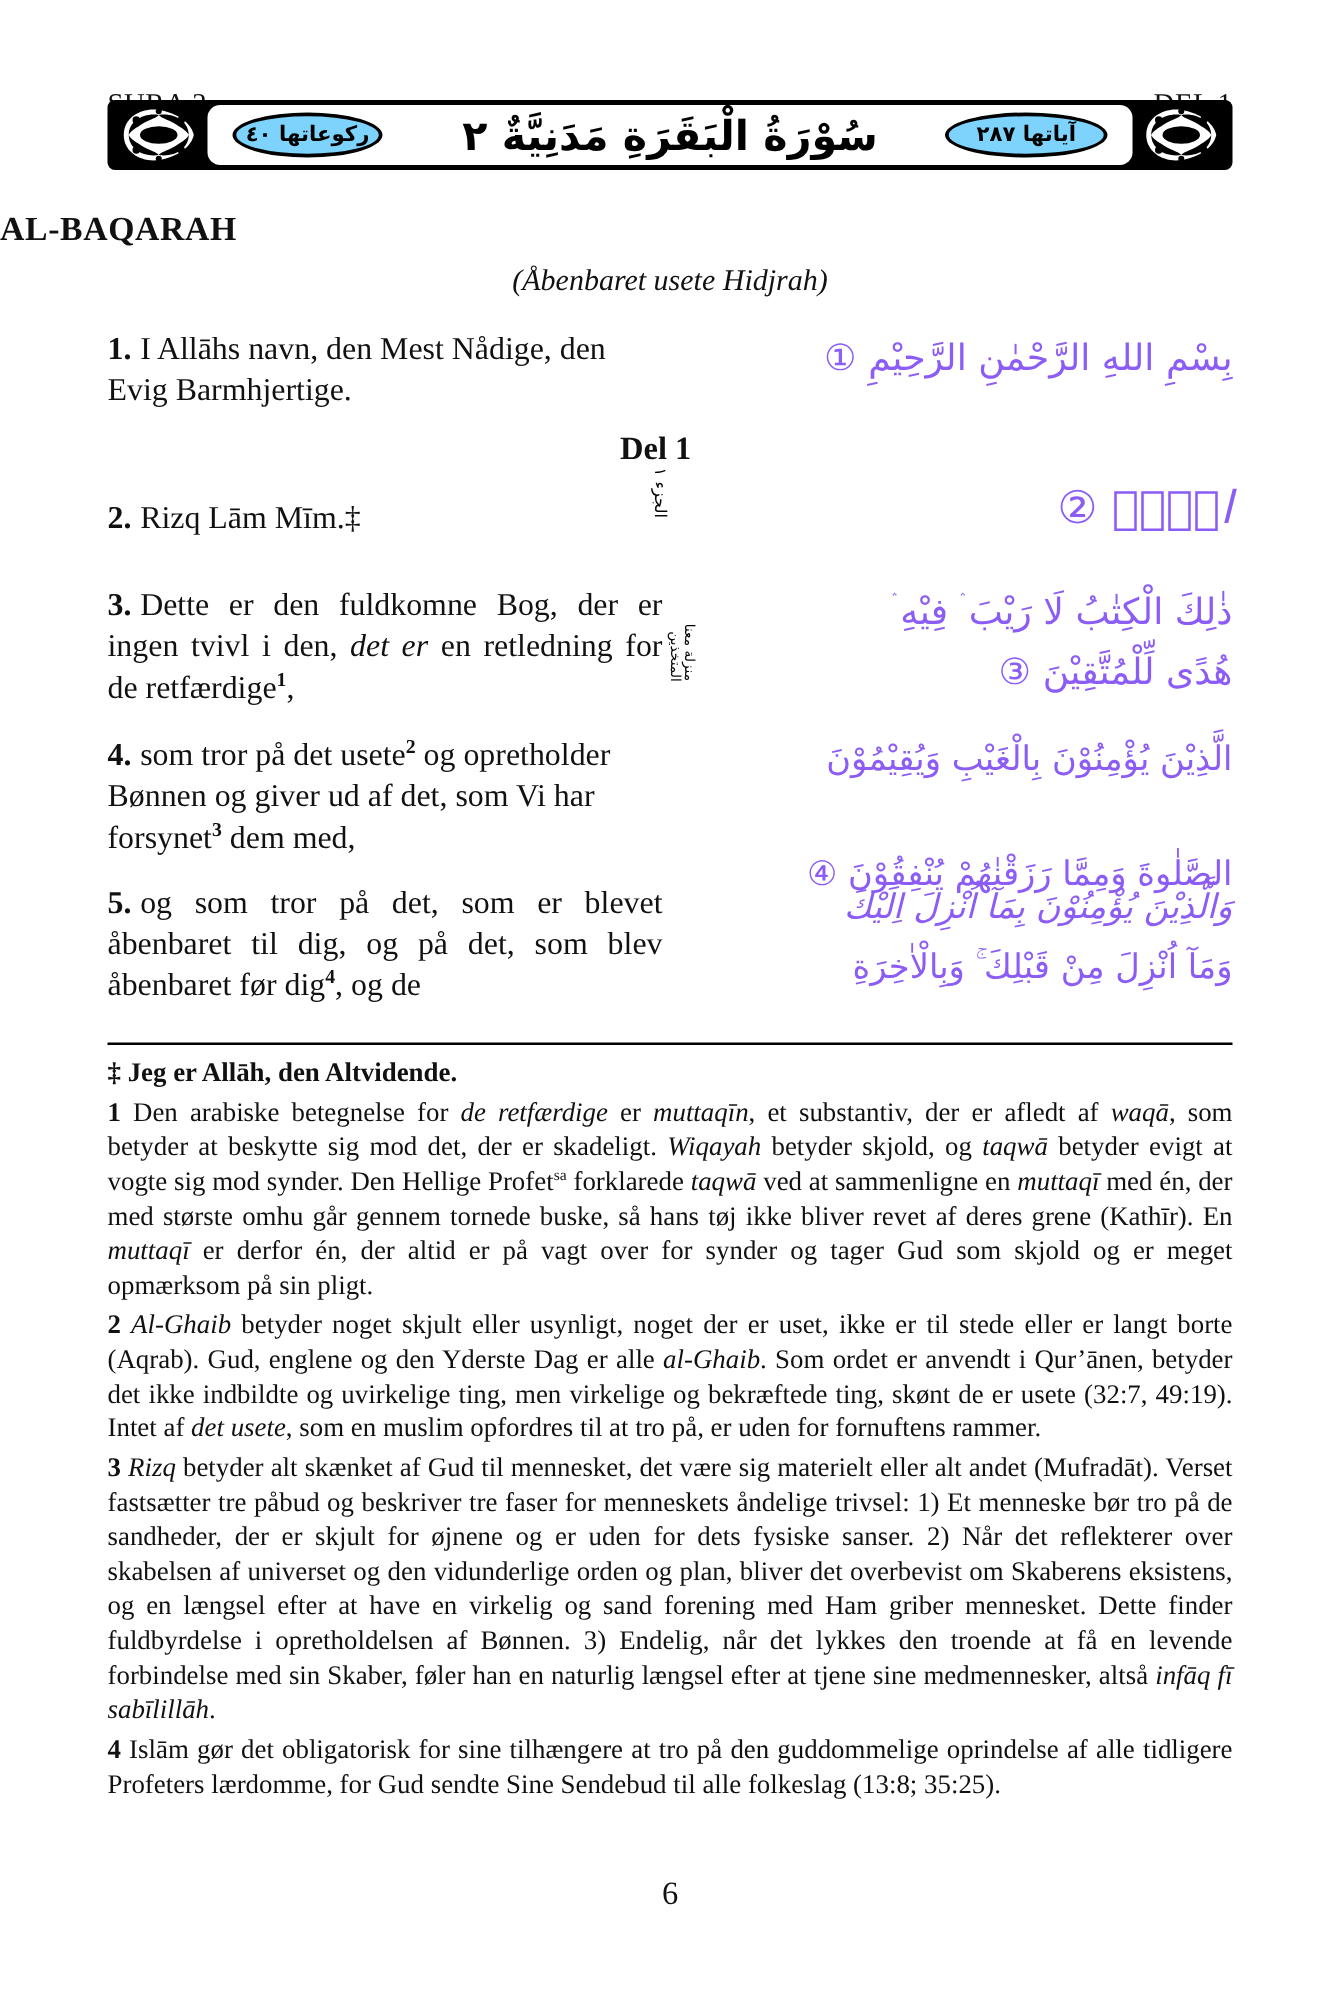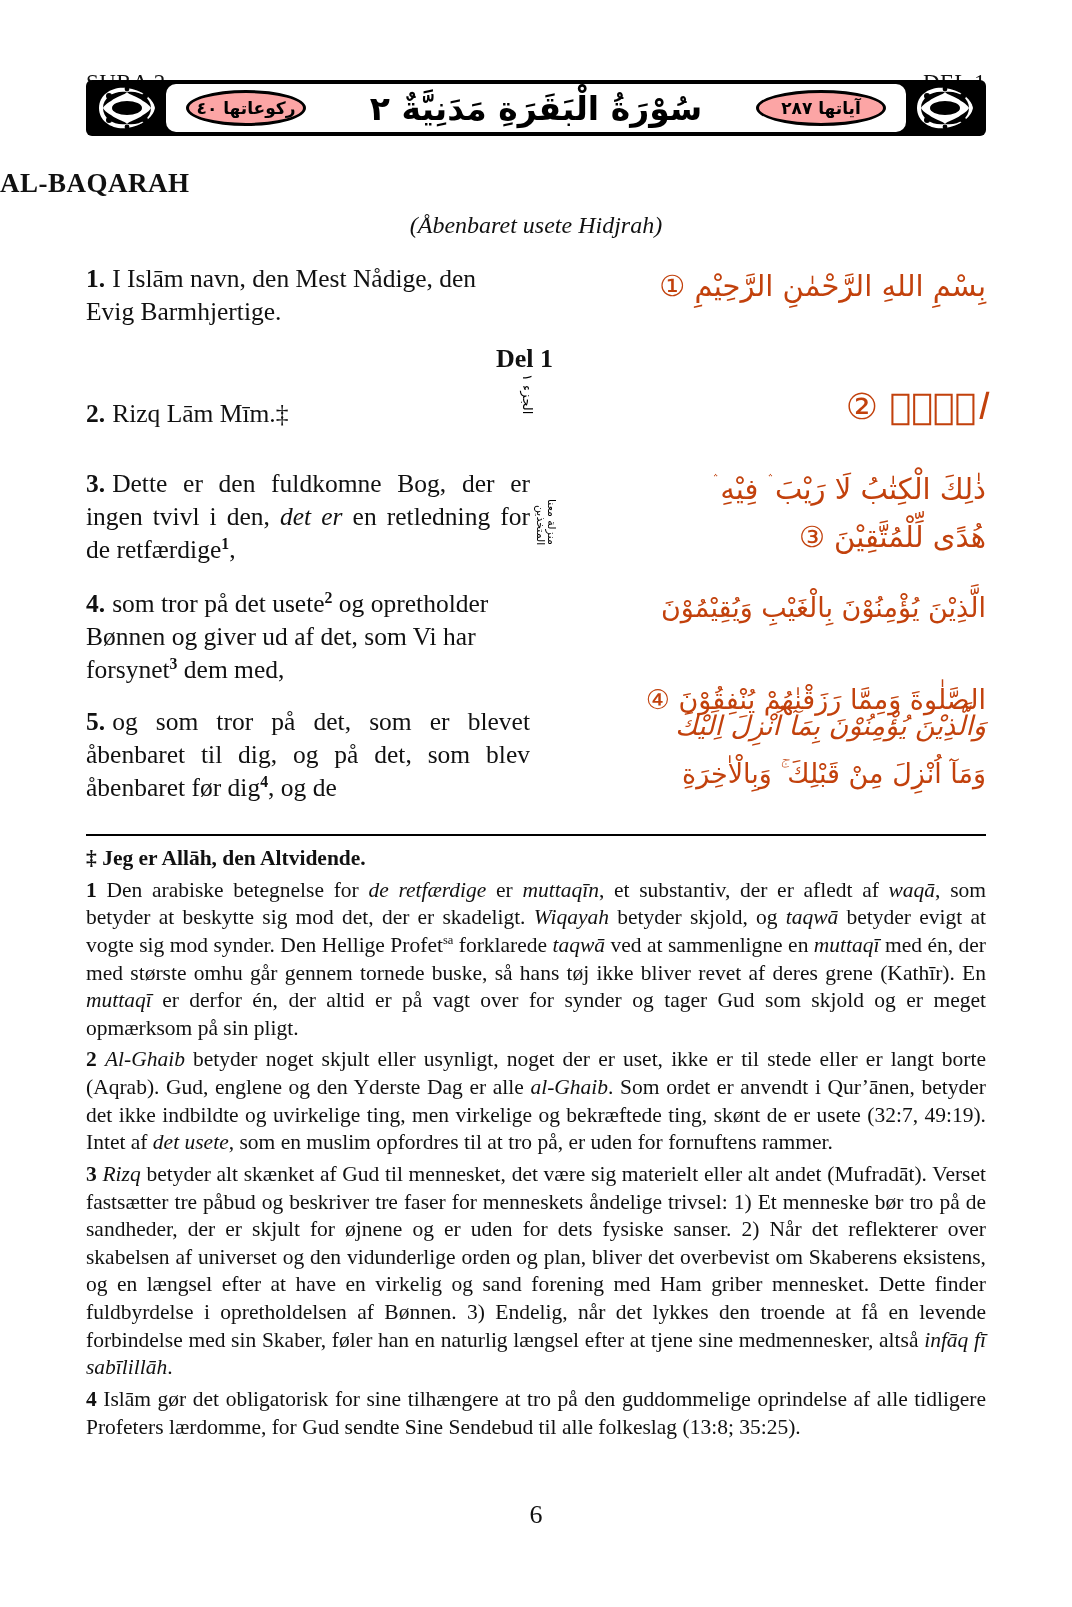--- a/index.html
+++ b/index.html
@@ -74,21 +74,21 @@
 
   .band-oval {
     position: absolute;
     top: 10px;
     height: 36px;
     border: 3px solid #000;
     border-radius: 50%/50%;
     display: flex;
     align-items: center;
     justify-content: center;
-    background: #fca5a5;
+    background: #7dd3fc;
     direction: rtl;
     font-family: "DejaVu Sans", sans-serif;
     font-size: 17px;
     font-weight: bold;
     color: #000;
     white-space: nowrap;
     padding: 0 6px;
     box-sizing: border-box;
   }
   .band-oval.left  { left: 100px;  width: 120px; }
@@ -167,21 +167,21 @@
   }
   .ar {
     position: absolute;
     right: 0;
     width: 430px;
     direction: rtl;
     text-align: right;
     font-family: "DejaVu Sans", sans-serif;
     font-size: 29px;
     line-height: 1.55;
-    color: #c2410c;
+    color: #8b5cf6;
     white-space: nowrap;
   }
   .ar.l2 { font-size: 29px; }
 
   .del-mark {
     position: absolute;
     font-weight: bold;
     font-size: 26px;
     font-family: "Liberation Serif", serif;
   }
@@ -309,21 +309,21 @@
     <div class="band-oval right">آياتها ٢٨٧</div>
   </div>
 
   <div class="sura-title">AL-BAQARAH</div>
   <div class="sura-sub">(Åbenbaret usete Hidjrah)</div>
 
   <div class="verses">
 
     <div class="vrow" style="top:0px;">
       <div class="dan nojust" style="top:0px;">
-        <span class="num">1.</span><span>I Islām navn, den Mest Nådige, den Evig Barmhjertige.</span>
+        <span class="num">1.</span><span>I Allāhs navn, den Mest Nådige, den Evig Barmhjertige.</span>
       </div>
       <div class="ar" style="top:2px;">بِسْمِ اللهِ الرَّحْمٰنِ الرَّحِيْمِ ①</div>
     </div>
 
     <div class="del-mark" style="left:410px; top:82px;">Del 1</div>
     <div class="juz-vert" style="left:434px; top:112px;">الجزء ١</div>
 
     <div class="vrow" style="top:135px;">
       <div class="dan nojust" style="top:0px;">
         <span class="num">2.</span><span>Rizq Lām Mīm.‡</span>

